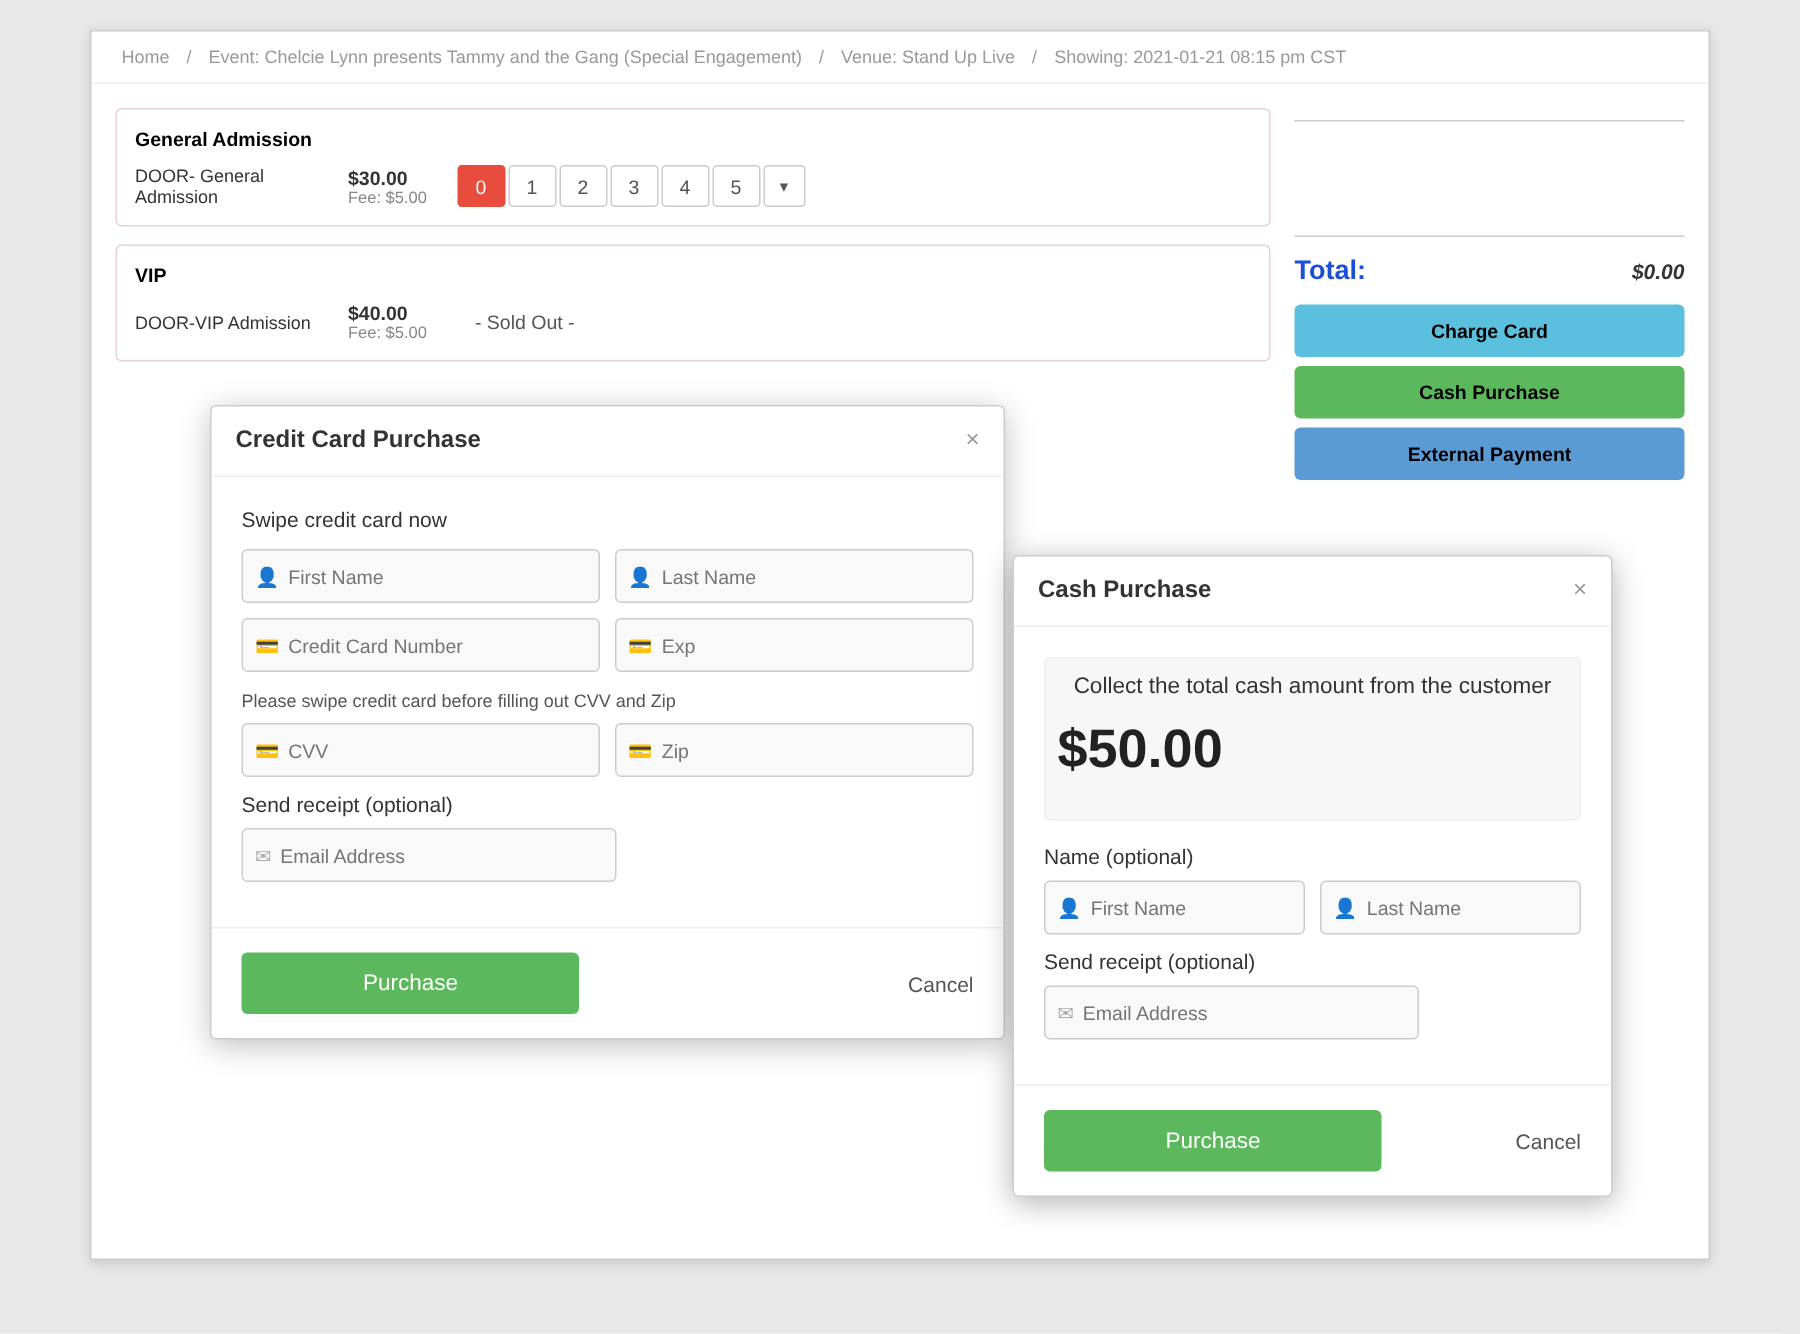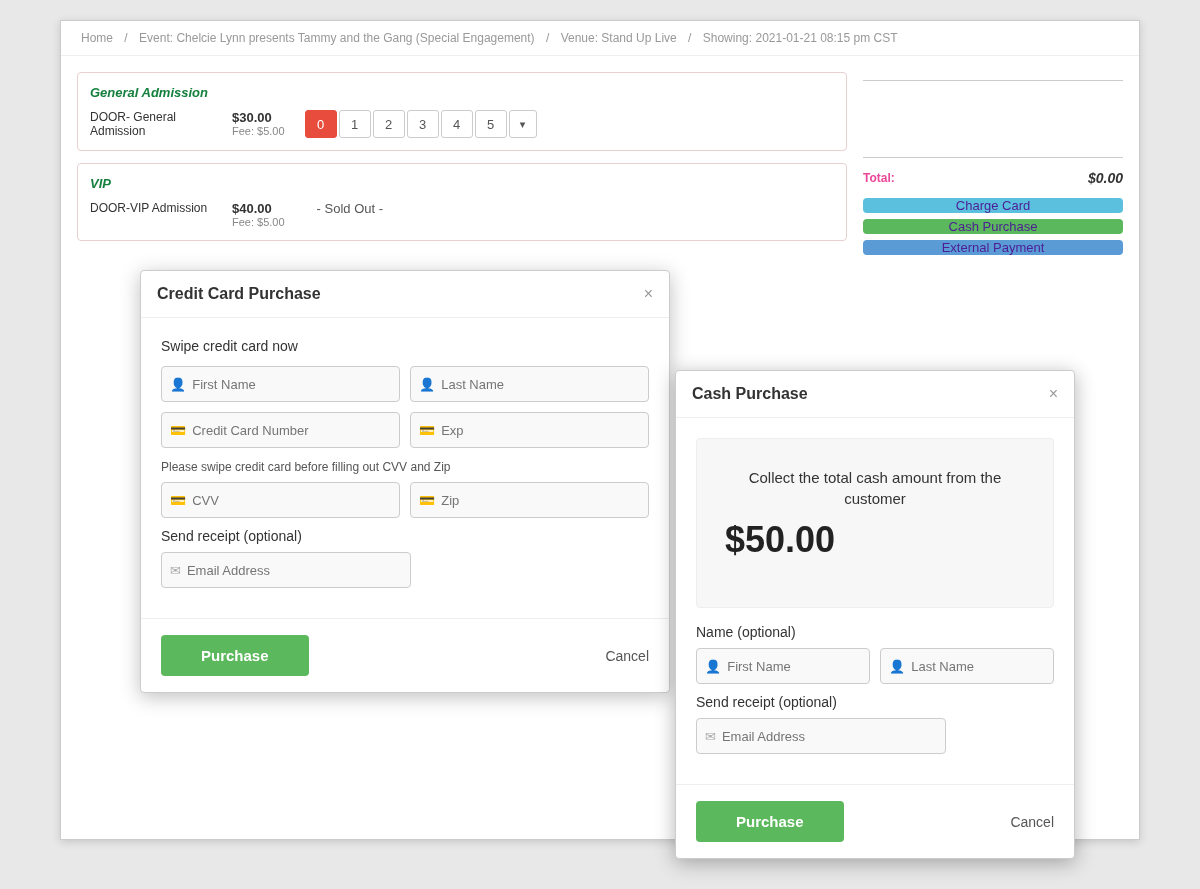--- a/index.html
+++ b/index.html
@@ -47,26 +47,26 @@
 
     .ticket-category {
       border: 1px solid #e8d0d0;
       border-radius: 4px;
       padding: 12px;
       margin-bottom: 12px;
     }
     .ticket-category-title {
       font-size: 13px;
       font-weight: bold;
-      color: #15803d;
+      color: #000000;
       margin-bottom: 10px;
-      font-style: italic;
     }
     .ticket-row {
       display: flex;
+      align-items: center;
       gap: 12px;
     }
     .ticket-name {
       font-size: 12px;
       color: #333;
       width: 130px;
     }
     .ticket-price {
       font-size: 13px;
       font-weight: bold;
@@ -133,31 +133,32 @@
       border: none;
       border-top: 1px solid #ccc;
       margin: 8px 0;
     }
     .sale-total-row {
       display: flex;
       justify-content: space-between;
       align-items: center;
       margin: 12px 0;
     }
-    .sale-total-label { font-size: 12px; color: #ec4899; font-weight: bold; }
+    .sale-total-label { font-size: 18px; color: #1d4ed8; font-weight: bold; }
     .sale-total-value { font-size: 14px; color: #333; font-weight: bold; font-style: italic; }
 
     .sale-btn {
       display: block;
       width: 100%;
-      border: none;
-      border-radius: 4px;
-      font-size: 13px;
-      font-weight: normal;
-      color: #4c1d95;
+      padding: 10px;
+      border: none;
+      border-radius: 4px;
+      font-size: 13px;
+      font-weight: bold;
+      color: #000000;
       cursor: pointer;
       margin-bottom: 6px;
       text-align: center;
     }
     .btn-charge { background: #5bc0de; }
     .btn-cash { background: #5cb85c; }
     .btn-external { background: #5b9bd5; }
 
     
     .modal-cc {
@@ -242,23 +243,23 @@
       align-items: center;
       justify-content: space-between;
       padding: 16px 20px;
       border-top: 1px solid #eee;
     }
     .btn-purchase-green {
       background: #5cb85c;
       color: #fff;
       border: none;
       border-radius: 4px;
-      padding: 12px 40px;
+      padding: 12px 81px;
       font-size: 15px;
-      font-weight: bold;
+      font-weight: normal;
       cursor: pointer;
     }
     .btn-cancel-link {
       background: none;
       border: none;
       color: #555;
       font-size: 14px;
       cursor: pointer;
     }
 
@@ -421,21 +422,21 @@
     <button class="btn-cancel-link">Cancel</button>
   </div>
 </div>
 
 <div class="modal-cash">
   <div class="modal-header">
     <span class="modal-title">Cash Purchase</span>
     <button class="modal-close">×</button>
   </div>
   <div class="modal-body">
-    <div style="background:#f7f7f7; border:1px solid #eee; border-radius:4px; padding:28px; margin-bottom:16px; text-align:center;">
+    <div style="background:#f7f7f7; border:1px solid #eee; border-radius:4px; padding:8px; margin-bottom:16px; text-align:center;">
       <div class="cash-collect-text">Collect the total cash amount from the customer</div>
       <div class="cash-amount">$50.00</div>
     </div>
 
     <div class="name-optional-label">Name (optional)</div>
     <div class="form-row">
       <div class="form-field">
         <span class="form-field-icon">👤</span>
         <input type="text" placeholder="First Name" style="">
       </div>

